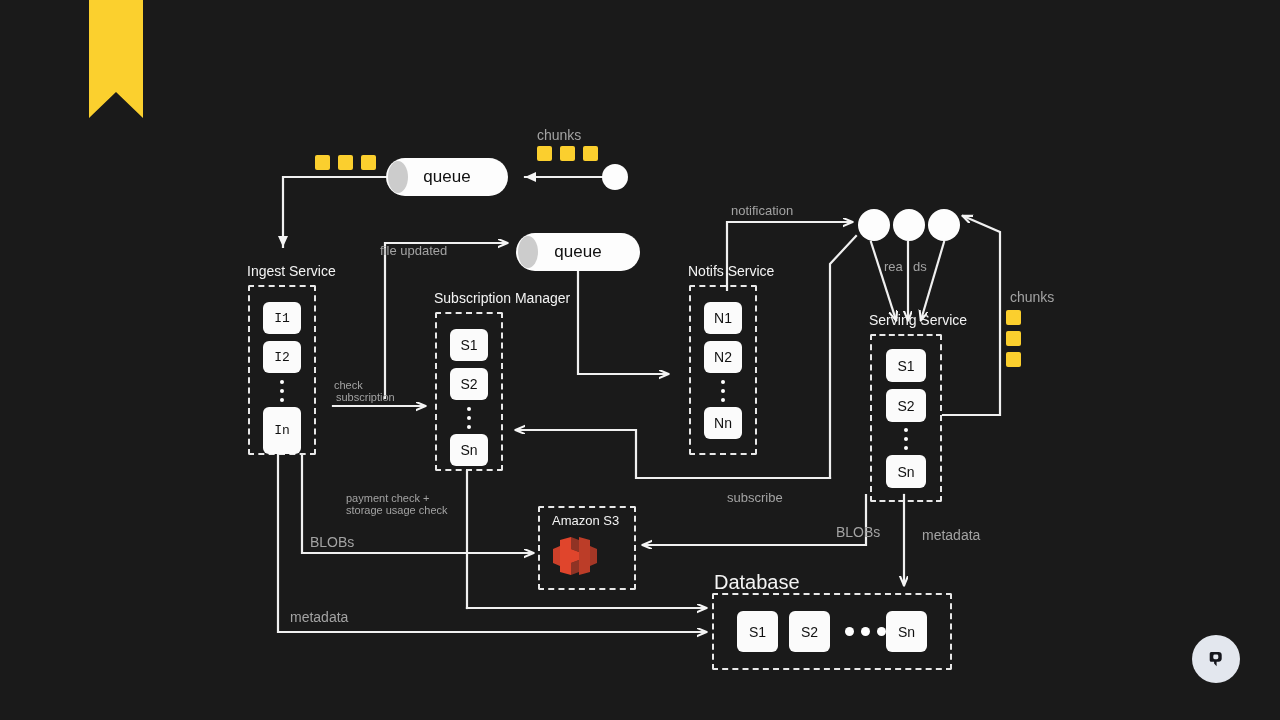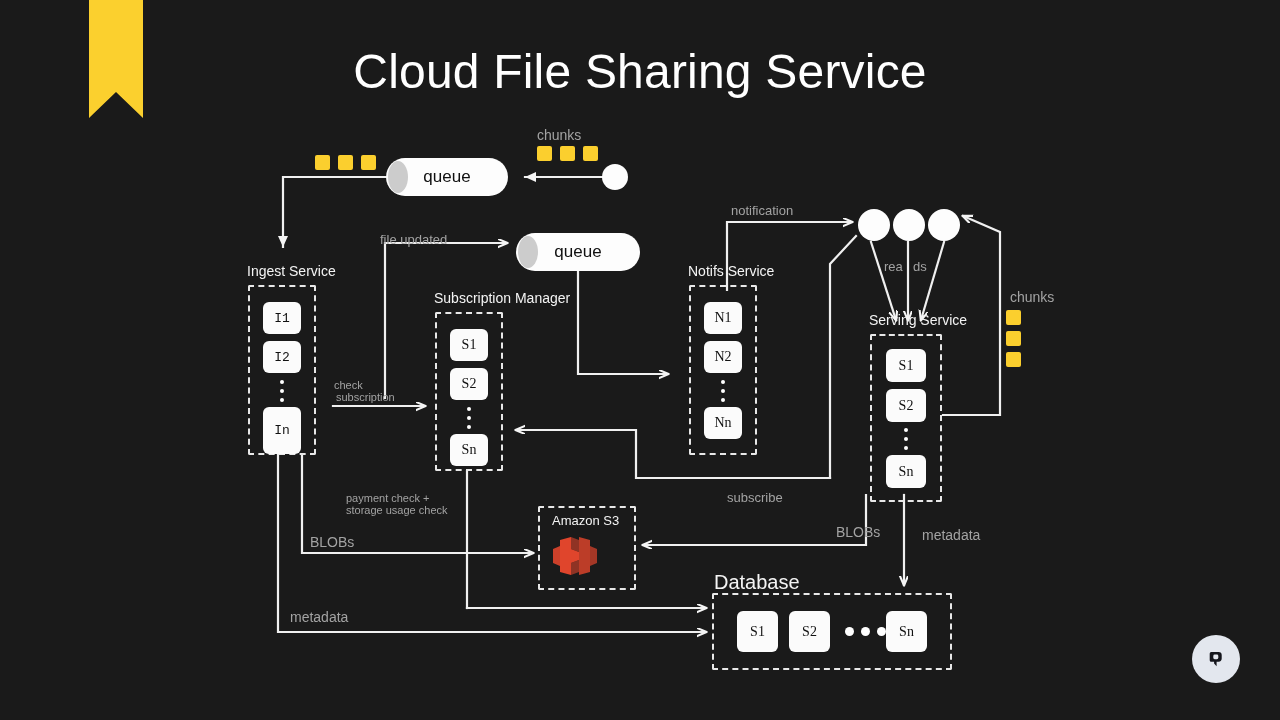--- a/index.html
+++ b/index.html
@@ -70,21 +70,21 @@
   
   .chip {
     position: absolute;
     background: #fbfbfb;
     color: #111111;
     border-radius: 6px;
     display: flex;
     align-items: center;
     justify-content: center;
     font-size: 14px;
-    font-family: Liberation Serif, serif;
+    font-family: Liberation Sans, sans-serif;
     box-sizing: border-box;
   }
   .chip.mono { font-family: "Liberation Mono", monospace; font-size: 13px; }
   
   .vdots {
     position: absolute;
     display: flex;
     flex-direction: column;
     align-items: center;
     justify-content: space-between;
@@ -152,21 +152,20 @@
     display: flex; align-items: center; justify-content: center;
   }
 </style>
 </head>
 <body>
 
 <div id="stage">
 
   <div id="bookmark"></div>
 
-  <div id="title">Cloud File Sharing Service</div>
 
   <svg id="wires" viewBox="0 0 1280 720">
     <defs>
       <marker id="ah" markerWidth="11" markerHeight="11" refX="9.4" refY="4.2" orient="auto" markerUnits="userSpaceOnUse">
         <path d="M0,0 L10,4.2 L0,8.4" fill="none" stroke="#f5f5f5" stroke-width="2.1" stroke-linecap="round" stroke-linejoin="round"></path>
       </marker>
       <marker id="ahf" markerWidth="13" markerHeight="13" refX="11" refY="5" orient="auto" markerUnits="userSpaceOnUse">
         <path d="M0,0 L11,5 L0,10 Z" fill="#f5f5f5"></path>
       </marker>
     </defs>
@@ -214,21 +213,21 @@
 
   <div class="lbl" style="left:537px; top:127px; font-size:14px;">chunks</div>
   <div class="chunk" style="left:537px; top:146px;"></div>
   <div class="chunk" style="left:560px; top:146px;"></div>
   <div class="chunk" style="left:583px; top:146px;"></div>
 
   <div class="queue" style="left:386px; top:158px; width:122px;">queue</div>
 
   <div class="circ" style="left:602px; top:164px; width:26px; height:26px;"></div>
 
-  <div class="lbl" style="left:380px; top:233px;">file updated</div>
+  <div class="lbl" style="left:380px; top:244px;">file updated</div>
   <div class="queue" style="left:516px; top:233px; width:124px;">queue</div>
 
   <div class="grp-title" style="left:247px; top:263px;">Ingest Service</div>
   <div class="dashbox" style="left:248px; top:285px; width:68px; height:170px;"></div>
   <div class="chip mono" style="left:263px; top:302px; width:38px; height:32px;">I1</div>
   <div class="chip mono" style="left:263px; top:341px; width:38px; height:32px;">I2</div>
   <div class="vdots" style="left:280px; top:380px; width:4px; height:22px;">
       <i></i>
       <i></i>
       <i></i>

